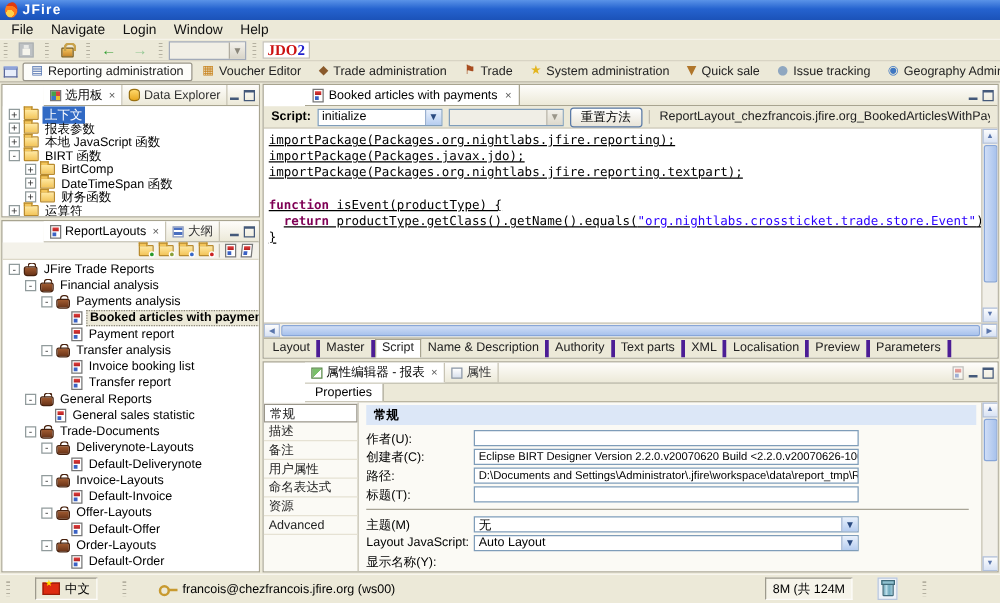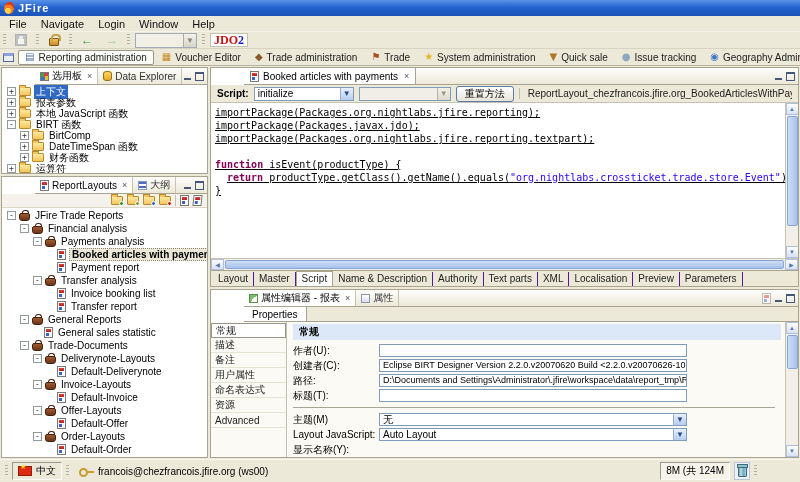--- a/index.html
+++ b/index.html
@@ -101,39 +101,39 @@
   .kw { color:#7f0055; font-weight:bold; }
   .str { color:#2a00ff; }
   .vscroll { width:13px; flex:none; background:#f1efe8; border-left:1px solid #c8c4b4; display:flex; flex-direction:column; align-items:center; }
   .sarrow { width:13px; height:12px; flex:none; background:linear-gradient(#fdfdfd,#d8e2f4); border:1px solid #b0c0dc; color:#5a76ac; font-size:6px; display:flex; align-items:center; justify-content:center; }
   .sthumb { width:11px; background:linear-gradient(90deg,#cfddf6,#a8c2ec); border:1px solid #88a6d8; border-radius:2px; margin:1px; }
   .sfill { flex:1; }
   .hscroll { height:12px; flex:none; border-top:1px solid #c8c4b4; background:#f1efe8; display:flex; }
   .hscroll .sarrow { height:100%; }
   .hthumb { flex:1; background:linear-gradient(#cfddf6,#a8c2ec); border:1px solid #88a6d8; border-radius:2px; margin:1px; }
   .btabs { height:16px; flex:none; background:#ece9d8; border-top:1px solid #a8a490; display:flex; align-items:flex-end; padding-left:2px; font-size:10px; }
-  .btab { padding:1px 5px 2px; border-right:1px solid #4c1d95; color:#222; white-space:nowrap; }
+  .btab { padding:1px 5px 2px; border-right:3px solid #4c1d95; color:#222; white-space:nowrap; }
   .btab.active { background:#fff; border:1px solid #a8a490; border-bottom:1px solid #fff; margin-bottom:-1px; }
 
   
   .props .pbody { flex:1; display:flex; min-height:0; background:#fbfaf5; }
   .innertab { display:flex; align-items:center; padding:0 8px; background:#fff; border-right:1px solid #a8a490; font-size:10px; }
   .pcats { width:76px; flex:none; border-right:1px solid #c4c0b0; font-size:10px; padding-top:1px; background:#fbfaf5; }
   .pcat { height:15px; display:flex; align-items:center; padding:0 4px; border-bottom:1px solid #e6e2d4; color:#222; }
   .pcat.selected { border:1px solid #9a968a; background:#fff; }
   .pform { flex:1; min-width:0; padding:2px 4px 0 6px; font-size:10px; display:flex; flex-direction:column; }
   .ptitle { background:#dce7f7; font-weight:bold; padding:1px 6px; margin-bottom:4px; }
   .frow { display:flex; align-items:center; height:13px; margin-bottom:2px; }
   .flabel { width:86px; flex:none; white-space:nowrap; }
   .ffield { width:308px; height:13px; background:#fff; border:1px solid #7f9db9; padding:0 3px; overflow:hidden; white-space:nowrap; font-size:9px; line-height:11px; }
   .fcombo { width:308px; height:13px; }
   .fsep { border-top:1px solid #a8a496; margin:3px 6px 5px 0; }
 
   
-  .statusbar { position:absolute; left:0; right:0; bottom:0; height:23px; background:#ece9d8; border-top:1px solid #f8f6ee; display:flex; align-items:center; gap:4px; padding:0 5px; font-size:10px; }
+  .statusbar { position:absolute; left:0; right:0; bottom:0; height:23px; background:#ece9d8; border-top:1px solid #f8f6ee; display:flex; align-items:center; gap:20px; padding:0 5px; font-size:10px; }
   .scell { height:18px; border:1px solid; border-color:#9d9a8d #fdfcf9 #fdfcf9 #9d9a8d; display:flex; align-items:center; gap:4px; padding:0 5px; white-space:nowrap; }
   .flag { width:14px; height:10px; background:#de2a10; border:1px solid #9a1c08; position:relative; }
   .flag::before { content:"★"; position:absolute; left:1px; top:-4px; color:#ffde00; font-size:7px; }
   .key { width:15px; height:9px; position:relative; }
   .key::before { content:""; position:absolute; left:0; top:1px; width:5px; height:5px; border:2px solid #c89a30; border-radius:50%; }
   .key::after { content:""; position:absolute; left:8px; top:4px; width:7px; height:2px; background:#c89a30; box-shadow:3px 2px 0 -1px #c89a30, 5px 2px 0 -1px #c89a30; }
   .heapcell { background:#f6f4ea; }
   .trashbtn { width:16px; height:18px; border:1px solid #b8c6dc; background:#eef2f8; display:flex; align-items:center; justify-content:center; }
   .trash { width:9px; height:11px; background:linear-gradient(90deg,#6fa8bc,#bfe0ec 30%,#6fa8bc 60%,#9fccdc); border:1px solid #3f6a7a; border-radius:1px; position:relative; }
   .trash::before { content:""; position:absolute; top:-3px; left:-2px; right:-2px; height:2px; background:#8fc0d0; border:1px solid #3f6a7a; }

